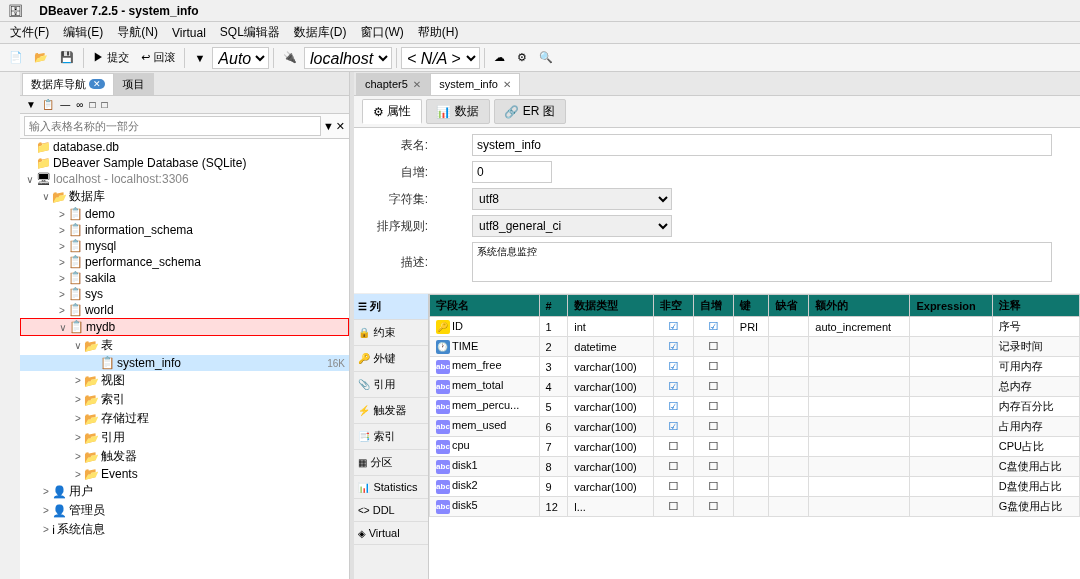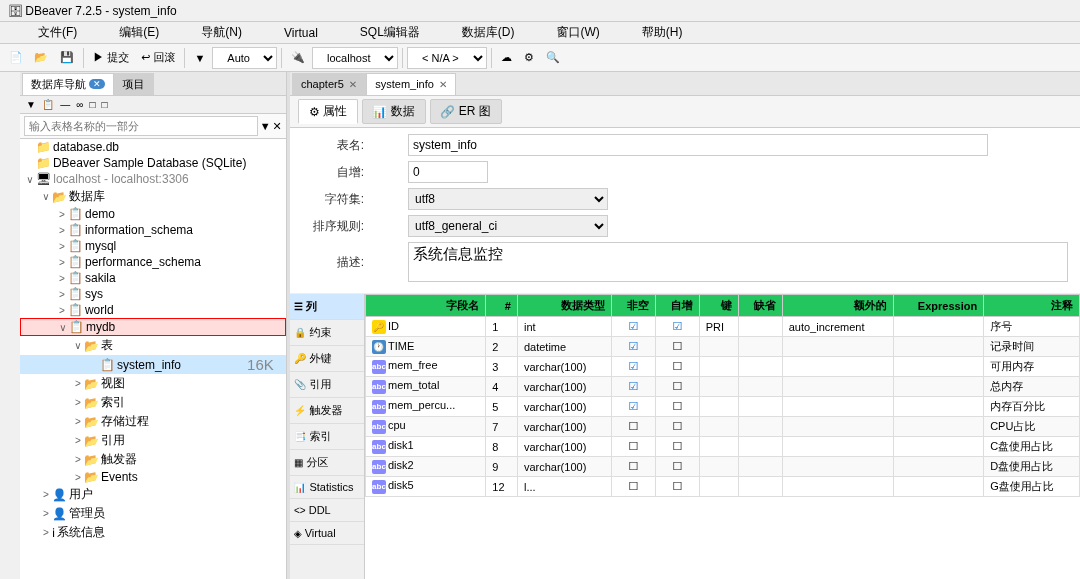--- a/index.html
+++ b/index.html
@@ -3,27 +3,27 @@
   <meta charset="utf-8">
   <style>
     * { margin: 0; padding: 0; box-sizing: border-box; }
     body { font-family: 'Microsoft YaHei', Arial, sans-serif; font-size: 12px; background: #f0f0f0; width: 1080px; height: 579px; overflow: hidden; }
 
     
     .title-bar { background: #f0f0f0; height: 22px; display: flex; align-items: center; padding: 0 8px; border-bottom: 1px solid #ccc; font-size: 12px; }
 
     
     .menu-bar { background: #f0f0f0; height: 22px; display: flex; align-items: center; padding: 0 4px; border-bottom: 1px solid #ccc; gap: 2px; }
-    .menu-item { padding: 2px 6px; cursor: pointer; font-size: 12px; margin-left: 28px; }
+    .menu-item { padding: 2px 6px; cursor: pointer; font-size: 12px; }
 
     
     .toolbar { background: #f5f5f5; height: 28px; display: flex; align-items: center; padding: 0 4px; border-bottom: 1px solid #ccc; gap: 2px; }
     .toolbar-btn { padding: 2px 4px; border: 1px solid transparent; cursor: pointer; font-size: 11px; background: none; display: flex; align-items: center; gap: 2px; }
     .toolbar-separator { width: 1px; height: 20px; background: #ccc; margin: 0 2px; }
-    .toolbar-select { font-size: 11px; border: 1px solid #ccc; padding: 1px 10px; height: 22px; background: white; }
+    .toolbar-select { font-size: 16px; border: 1px solid #ccc; padding: 1px 1px; height: 22px; background: white; font-style: italic; }
 
     
     .main-layout { display: flex; height: calc(579px - 72px); }
 
     
     .left-panel { width: 330px; border-right: 1px solid #ccc; display: flex; flex-direction: column; background: #fafafa; margin-left: 20px; }
 
     
     .tab-bar { display: flex; align-items: center; background: #e8e8e8; border-bottom: 1px solid #ccc; height: 24px; padding: 0 2px; }
     .tab { padding: 2px 8px; font-size: 11px; border: 1px solid transparent; border-bottom: none; cursor: pointer; display: flex; align-items: center; gap: 3px; height: 22px; }
@@ -41,73 +41,73 @@
 
     
     .tree { flex: 1; overflow-y: auto; background: white; }
     .tree-item { display: flex; align-items: center; padding: 1px 0; cursor: pointer; font-size: 12px; white-space: nowrap; }
     .tree-item.selected { background: #cce8ff; }
     .tree-item.highlighted { background: #ffdddd; border: 1px solid red; }
     .tree-indent { display: inline-block; }
     .tree-arrow { width: 12px; text-align: center; font-size: 10px; color: #666; }
     .tree-icon { margin-right: 2px; }
     .tree-label { font-size: 12px; }
-    .tree-size { margin-left: auto; padding-right: 12px; color: #888; font-size: 15px; }
+    .tree-size { margin-left: auto; padding-right: 4px; color: #888; font-size: 10px; }
 
     
     .right-panel { flex: 1; display: flex; flex-direction: column; background: white; }
 
     
     .right-tab-bar { display: flex; align-items: center; background: #e8e8e8; border-bottom: 1px solid #ccc; height: 24px; padding: 0 2px; }
 
     
     .sub-tab-bar { display: flex; align-items: center; padding: 3px 8px; border-bottom: 1px solid #ccc; gap: 4px; background: #f5f5f5; }
     .sub-tab { padding: 3px 10px; font-size: 12px; border: 1px solid #ccc; cursor: pointer; background: #e0e0e0; border-radius: 2px; display: flex; align-items: center; gap: 3px; }
     .sub-tab.active { background: white; border-bottom-color: white; }
 
     
     .form-section { padding: 6px 12px; border-bottom: 1px solid #eee; }
     .form-row { display: flex; align-items: center; margin-bottom: 5px; gap: 36px; }
     .form-label { width: 70px; font-size: 12px; color: #333; text-align: right; padding-right: 8px; }
     .form-input { height: 22px; border: 1px solid #ccc; font-size: 12px; padding: 1px 4px; }
     .form-input-wide { width: 580px; }
     .form-select { height: 22px; border: 1px solid #ccc; font-size: 12px; padding: 1px 2px; }
     .form-select-medium { width: 200px; }
-    .form-textarea { border: 1px solid #ccc; font-size: 15px; padding: 2px 4px; resize: none; width: 660px; height: 40px; }
+    .form-textarea { border: 1px solid #ccc; font-size: 10px; padding: 2px 4px; resize: none; width: 580px; height: 40px; }
 
     
     .table-section { display: flex; flex: 1; overflow: hidden; }
     .side-nav { width: 75px; border-right: 1px solid #ccc; background: #f0f0f0; display: flex; flex-direction: column; }
     .side-nav-item { padding: 5px 4px; font-size: 11px; cursor: pointer; border-bottom: 1px solid #ddd; display: flex; align-items: center; gap: 3px; }
     .side-nav-item.active { background: #d0e8ff; font-weight: bold; }
     .side-nav-icon { font-size: 10px; }
 
     
     .data-table-container { flex: 1; overflow: auto; }
     .data-table { border-collapse: collapse; width: 100%; font-size: 11px; }
-    .data-table th { background: #22c55e; border: 1px solid #ccc; padding: 3px 6px; text-align: right; font-weight: bold; white-space: nowrap; position: sticky; top: 0; }
+    .data-table th { background: #0f766e; border: 1px solid #ccc; padding: 3px 6px; text-align: left; font-weight: bold; white-space: nowrap; position: sticky; top: 0; }
     .data-table td { border: 1px solid #ddd; padding: 2px 6px; white-space: nowrap; }
     .data-table tr:nth-child(even) { background: #f9f9f9; }
     .checkbox-cell { text-align: center; }
     .row-icon { display: inline-flex; align-items: center; justify-content: center; width: 14px; height: 14px; font-size: 9px; font-weight: bold; border-radius: 2px; margin-right: 2px; }
     .row-icon-key { background: #ffd700; color: #333; }
     .row-icon-clock { background: #4488cc; color: white; }
     .row-icon-abc { background: #8888ff; color: white; font-size: 8px; }
 
     
     .resize-handle { width: 4px; background: #e0e0e0; cursor: col-resize; }
 
     .badge-blue { background: #4488cc; color: white; border-radius: 10px; font-size: 9px; padding: 0 4px; }
   </style>
 </head>
 <body>
 
 <div class="title-bar">
   <span>🗄</span>
-  <span style="margin-left:2px;">DBeaver 7.2.5 - system_info</span>
+  <span style="margin-left:16px;font-weight:bold;">DBeaver 7.2.5 - system_info</span>
 </div>
 
 <div class="menu-bar">
   <span class="menu-item">文件(F)</span>
   <span class="menu-item">编辑(E)</span>
   <span class="menu-item">导航(N)</span>
   <span class="menu-item">Virtual</span>
   <span class="menu-item">SQL编辑器</span>
   <span class="menu-item">数据库(D)</span>
   <span class="menu-item">窗口(W)</span>
@@ -484,20 +484,32 @@
                 <td>varchar(100)</td>
                 <td class="checkbox-cell"><span style="color:#0066cc">☑</span></td>
                 <td class="checkbox-cell">☐</td>
                 <td></td>
                 <td></td>
                 <td></td>
                 <td></td>
                 <td>内存百分比</td>
               </tr>
               <tr>
+                <td><span class="row-icon row-icon-abc">abc</span>mem_used</td>
+                <td>6</td>
+                <td>varchar(100)</td>
+                <td class="checkbox-cell"><span style="color:#0066cc">☑</span></td>
+                <td class="checkbox-cell">☐</td>
+                <td></td>
+                <td></td>
+                <td></td>
+                <td></td>
+                <td>占用内存</td>
+              </tr>
+              <tr>
                 <td><span class="row-icon row-icon-abc">abc</span>cpu</td>
                 <td>7</td>
                 <td>varchar(100)</td>
                 <td class="checkbox-cell">☐</td>
                 <td class="checkbox-cell">☐</td>
                 <td></td>
                 <td></td>
                 <td></td>
                 <td></td>
                 <td>CPU占比</td>

